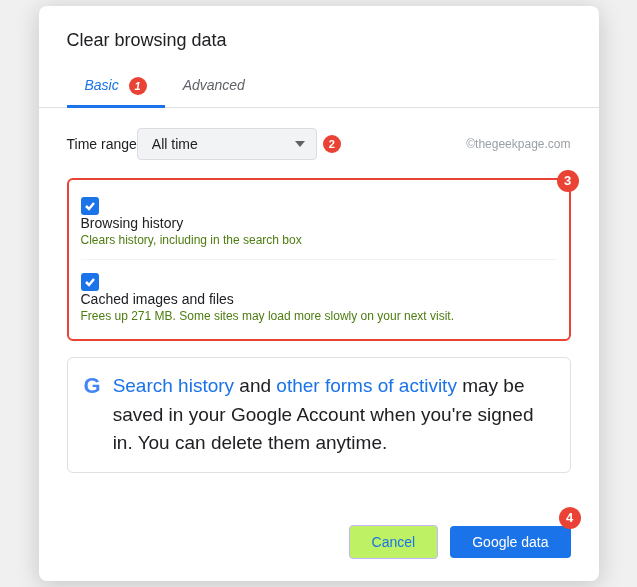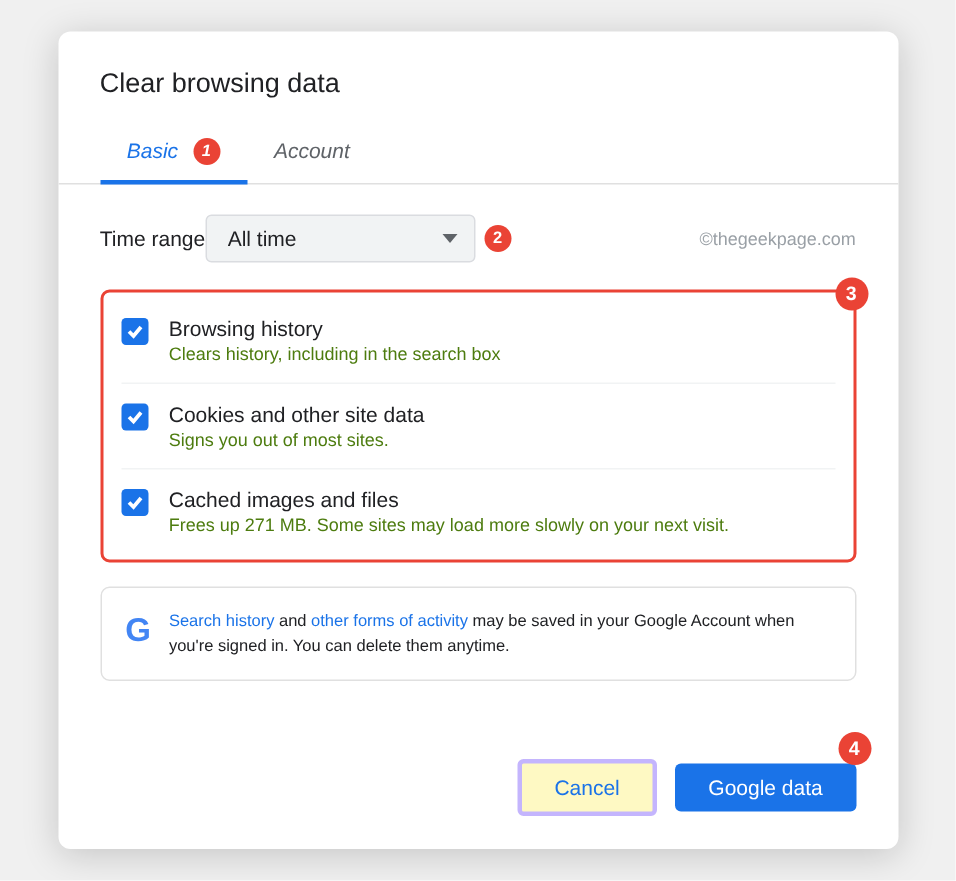--- a/index.html
+++ b/index.html
@@ -142,20 +142,21 @@
       font-size: 13px;
       font-weight: bold;
       text-align: center;
       line-height: 22px;
     }
     .checkbox-item {
       display: flex;
       align-items: flex-start;
       padding: 12px 0;
       border-bottom: 1px solid #f1f3f4;
+      flex-direction: column;
     }
     .checkbox-item:last-child {
       border-bottom: none;
     }
     .checkbox-wrap {
       margin-top: 1px;
       margin-right: 14px;
       flex-shrink: 0;
     }
     .custom-checkbox {
@@ -199,40 +200,40 @@
     }
     .google-g {
       font-size: 22px;
       font-weight: bold;
       color: #4285f4;
       flex-shrink: 0;
       margin-top: 1px;
       font-family: Arial, sans-serif;
     }
     .google-note-text {
-      font-size: 11px;
+      font-size: 19px;
       color: #202124;
       line-height: 1.5;
     }
     .google-note-text a, .note-link {
       color: #1a73e8;
       text-decoration: none;
       cursor: pointer;
     }
     .dialog-footer {
       display: flex;
       justify-content: flex-end;
       align-items: center;
       padding: 12px 28px 22px 28px;
       gap: 12px;
       position: relative;
     }
     .btn-cancel {
-      background: #fef9c3;
-      border: 3px solid #c4b5fd;
+      background: #bef264;
+      border: 1px solid #c4b5fd;
       border-radius: 4px;
       padding: 8px 22px;
       font-size: 14px;
       color: #1a73e8;
       cursor: pointer;
       font-weight: 500;
     }
     .btn-clear {
       background: #1a73e8;
       border: none;
@@ -263,21 +264,21 @@
 
 <div class="dialog">
   <div class="dialog-title">Clear browsing data</div>
 
   <div class="tabs">
     <div class="tab active">
       <span>Basic</span>
       <span class="tab-badge">1</span>
     </div>
     <div class="tab">
-      <span>Account</span>
+      <span>Advanced</span>
     </div>
   </div>
 
   <div class="dialog-body">
     <div class="time-range-row">
       <span class="time-range-label">Time range</span>
       <div class="time-range-select-wrap">
         <select class="time-range-select">
           <option>Last hour</option>
           <option>Last 24 hours</option>
@@ -300,33 +301,20 @@
                 <polyline points="2,6 5,9 10,3"></polyline>
               </svg>
           </div>
         </div>
         <div class="checkbox-text-block">
           <div class="checkbox-label">Browsing history</div>
           <div class="checkbox-desc">Clears history, including in the search box</div>
         </div>
       </div>
 
-      <div class="checkbox-item">
-        <div class="checkbox-wrap">
-          <div class="custom-checkbox">
-            <svg viewBox="0 0 12 12">
-                <polyline points="2,6 5,9 10,3"></polyline>
-              </svg>
-          </div>
-        </div>
-        <div class="checkbox-text-block">
-          <div class="checkbox-label">Cookies and other site data</div>
-          <div class="checkbox-desc">Signs you out of most sites.</div>
-        </div>
-      </div>
 
       <div class="checkbox-item">
         <div class="checkbox-wrap">
           <div class="custom-checkbox">
             <svg viewBox="0 0 12 12">
                 <polyline points="2,6 5,9 10,3"></polyline>
               </svg>
           </div>
         </div>
         <div class="checkbox-text-block">

